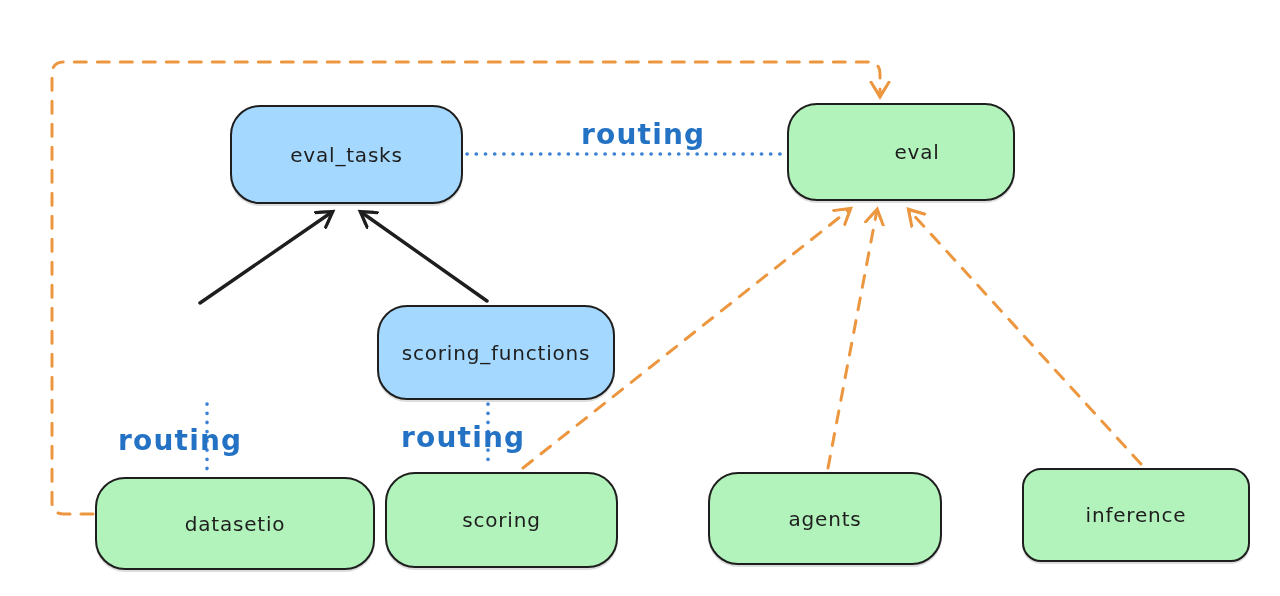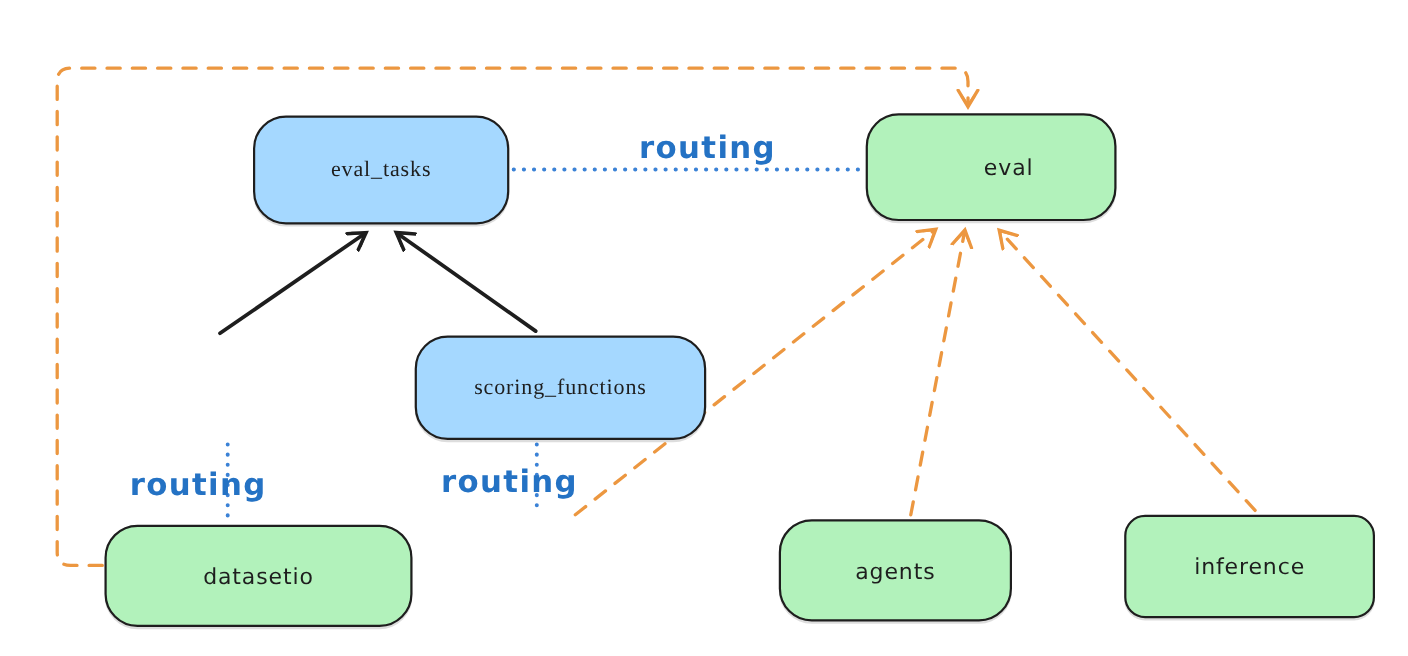--- a/index.html
+++ b/index.html
@@ -28,21 +28,21 @@
     align-items: center;
     justify-content: center;
     border: 2.5px solid #1e1e1e;
     border-radius: 30px;
     font-size: 20px;
     color: #1e1e1e;
     letter-spacing: 0.8px;
     box-sizing: border-box;
     box-shadow: 0 2px 0 rgba(120,120,120,0.25);
   }
-  .node.blue  { background: #a5d8ff; font-family: Liberation Serif, serif; }
+  .node.blue  { background: #a5d8ff; }
   .node.green { background: #b2f2bb; }
   .edge-label {
     position: absolute;
     z-index: 3;
     font-size: 28px;
     font-weight: 600;
     letter-spacing: 1.2px;
     color: #2472c4;
     white-space: nowrap;
   }
@@ -79,30 +79,33 @@
 
   <div class="node blue" style="left:230px; top:105px; width:233px; height:99px;">
     <span>eval_tasks</span>
   </div>
 
   <div class="node green" style="left:787px; top:103px; width:228px; height:98px;padding-left:32px;">
     <span>eval</span>
   </div>
 
 
-  <div class="node blue" style="left:377px; top:305px; width:265px; height:95px;">
+  <div class="node blue" style="left:377px; top:305px; width:238px; height:95px;">
     <span>scoring_functions</span>
   </div>
 
   <div class="node green" style="left:95px; top:477px; width:280px; height:93px;">
     <span>datasetio</span>
   </div>
 
+  <div class="node green" style="left:385px; top:472px; width:233px; height:96px;">
+    <span>scoring</span>
+  </div>
 
-  <div class="node green" style="left:708px; top:472px; width:212px; height:93px;">
+  <div class="node green" style="left:708px; top:472px; width:234px; height:93px;">
     <span>agents</span>
   </div>
 
   <div class="node green" style="left:1022px; top:468px; width:228px; height:94px;border-radius:19px;">
     <span>inference</span>
   </div>
 
   <div class="edge-label" style="left:581px; top:118px;">routing</div>
   <div class="edge-label" style="left:118px; top:424px;">routing</div>
   <div class="edge-label" style="left:401px; top:421px;">routing</div>

